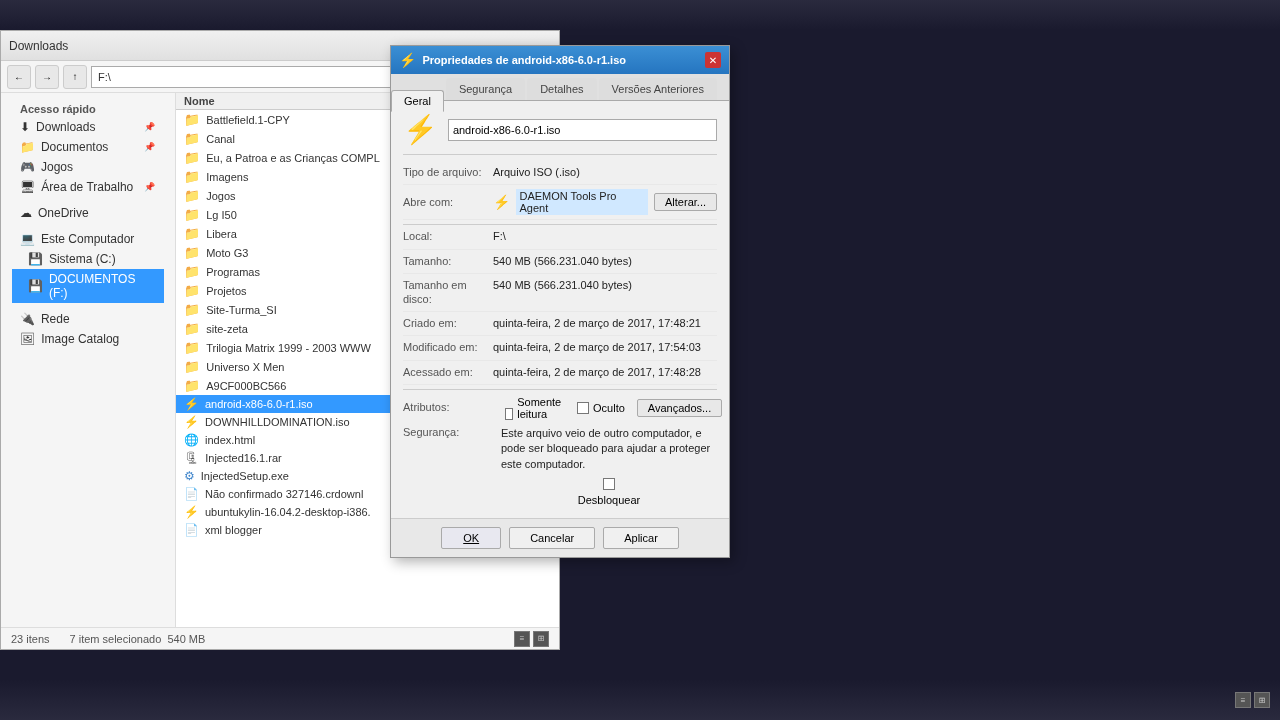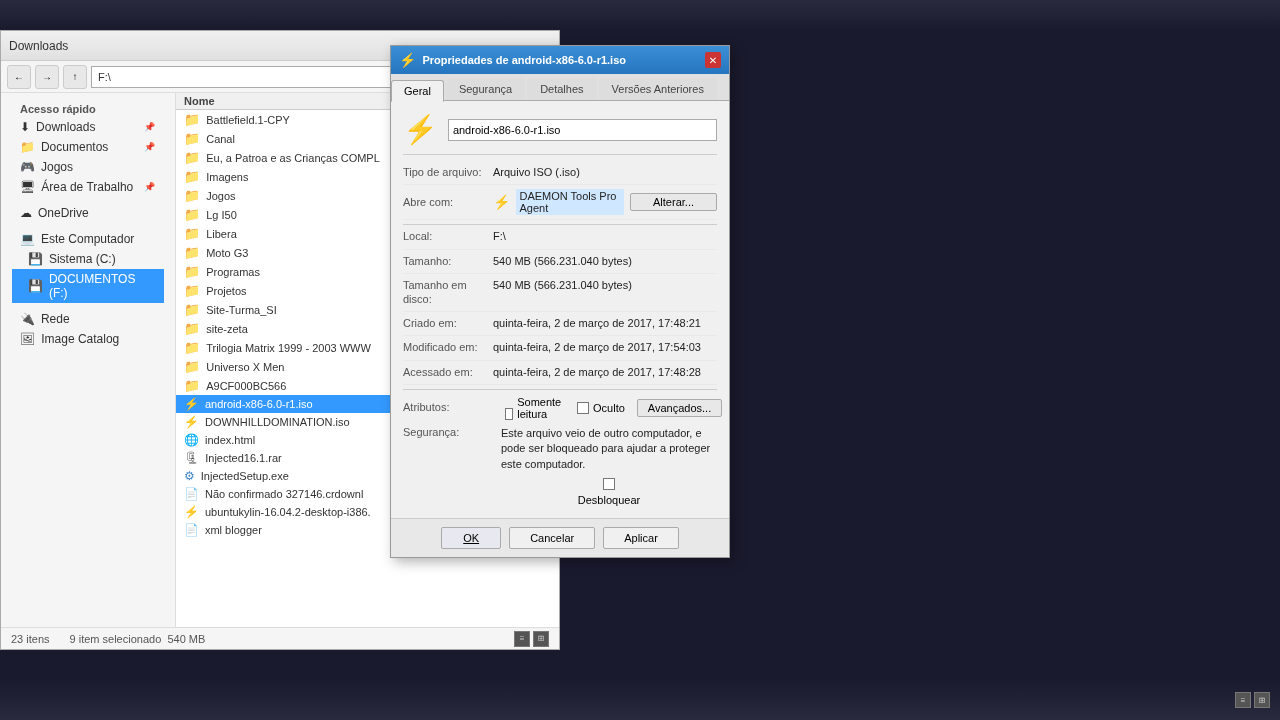--- a/index.html
+++ b/index.html
@@ -265,21 +265,21 @@
       color: #444;
       border-radius: 3px 3px 0 0;
     }
 
     .tab.active {
       background: #f0f0f0;
       border-color: #aaa;
       border-bottom: 1px solid #f0f0f0;
       color: #000;
       position: relative;
-      top: 2px;
+      top: 12px;
     }
 
     .dialog-content {
       padding: 12px;
       flex: 1;
     }
 
     
     .file-header {
       display: flex;
@@ -337,21 +337,21 @@
 
     .opens-with-name {
       flex: 1;
       font-size: 11px;
       color: #222;
       background: #d0e8ff;
       padding: 1px 3px;
     }
 
     .change-btn {
-      padding: 2px 22px;
+      padding: 2px 10px;
       font-size: 11px;
       background: #e8e8e8;
       border: 1px solid #aaa;
       cursor: pointer;
       border-radius: 2px;
     }
 
     
     .attr-row {
       display: flex;
@@ -657,21 +657,21 @@
       <div class="file-item">
         <span class="file-icon-txt">📄</span>
         <span>xml blogger</span>
       </div>
     </div>
   </div>
 
   <div class="explorer-statusbar">
     <span>23 itens</span>
     <span>
-      <span>9 item selecionado</span>&nbsp;&nbsp;<span>540 MB</span>
+      <span>7 item selecionado</span>&nbsp;&nbsp;<span>540 MB</span>
     </span>
     <div style="flex:1"></div>
     <div class="view-icons">
       <div class="view-icon-btn">≡</div>
       <div class="view-icon-btn">⊞</div>
     </div>
   </div>
 </div>
 
 <div class="dialog">

